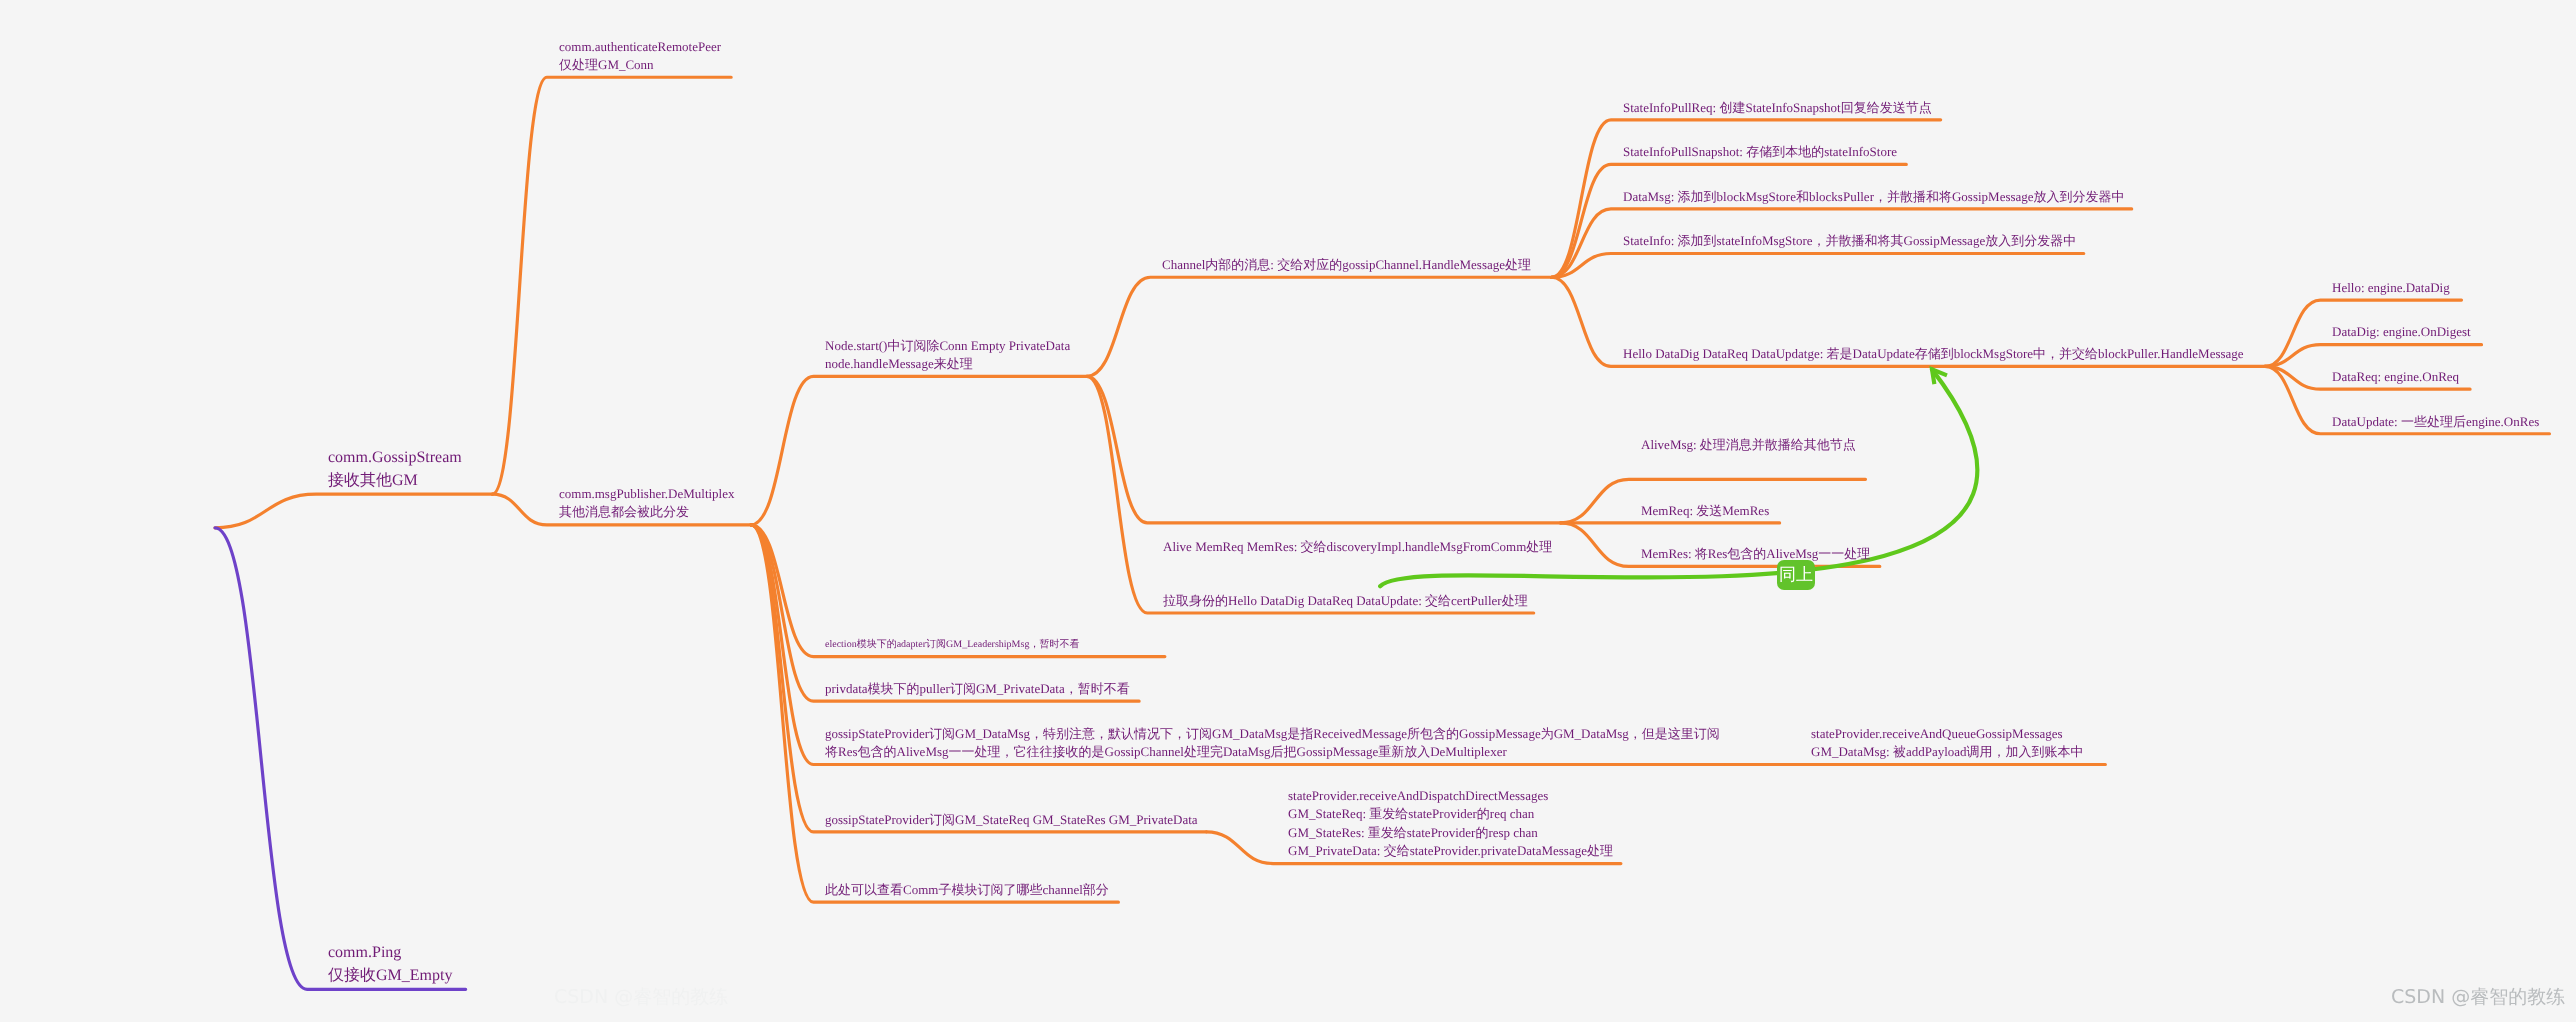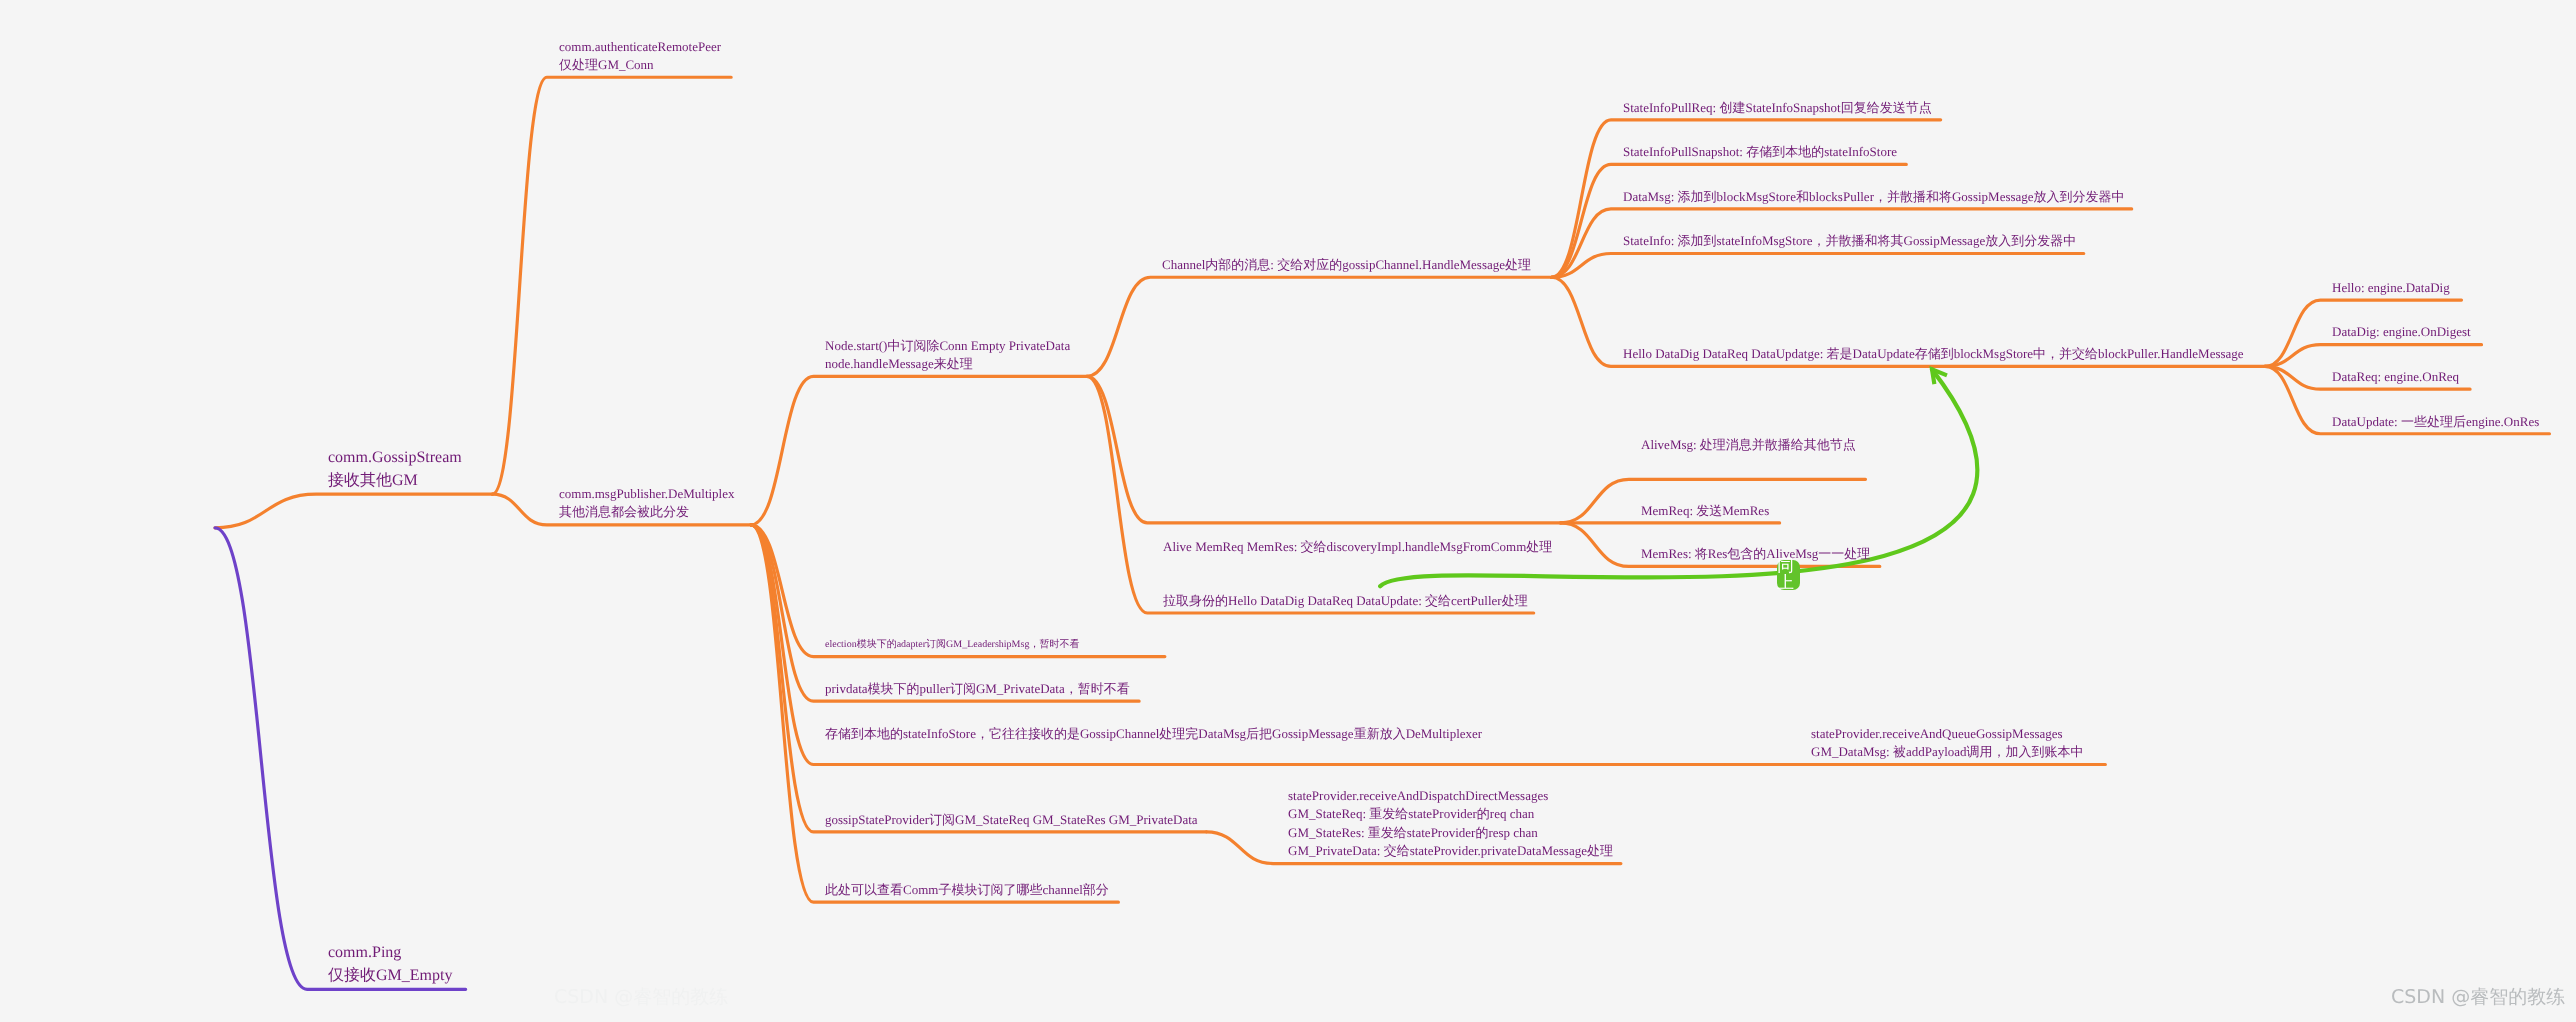--- a/index.html
+++ b/index.html
@@ -8,21 +8,21 @@
        font-family:"Liberation Serif","DejaVu Serif",serif;
        -webkit-font-smoothing:antialiased;
        text-rendering:geometricPrecision;}
   #canvas{position:relative;width:2576px;height:1022px;overflow:hidden;}
   svg#links{position:absolute;left:0;top:0;width:2576px;height:1022px;}
   .node{position:absolute;color:#701a75;white-space:pre;font-size:13px;line-height:18.4px;transform:translateZ(0);}
   #root-node{position:absolute;background:#ffffff;border-radius:9px;
       display:flex;align-items:center;justify-content:center;}
   #root-label{font-size:24px;color:#23283a;transform:translateZ(0);}
   .badge{position:absolute;background:#62c32b;color:#ffffff;border-radius:7px;
-      width:23px;height:30px;box-sizing:border-box;
+      width:38px;height:30px;box-sizing:border-box;
       display:flex;align-items:center;justify-content:center;
       font-size:17px;line-height:17px;
       font-family:"DejaVu Sans",sans-serif;transform:translateZ(0);}
   .wm{position:absolute;font-family:"DejaVu Sans",sans-serif;white-space:pre;font-size:19px;transform:translateZ(0);}
   #watermark-right{color:#b9bcbe;}
   #watermark-center{color:#f0f1f1;}
 </style>
 </head>
 <body>
 
@@ -62,21 +62,21 @@
       <div class="node" style="font-size: 16px; line-height: 23px; left: 328px; top: 446px;"><div>comm.GossipStream</div><div>接收其他GM</div></div>
       <div class="node" style="font-size: 16px; line-height: 23px; left: 328px; top: 941px;"><div>comm.Ping</div><div>仅接收GM_Empty</div></div>
       <div class="node" style="font-size: 13px; line-height: 18.4px; left: 559px; top: 38px;"><div>comm.authenticateRemotePeer</div><div>仅处理GM_Conn</div></div>
       <div class="node" style="font-size: 13px; line-height: 18.4px; left: 559px; top: 485px;"><div>comm.msgPublisher.DeMultiplex</div><div>其他消息都会被此分发</div></div>
       <div class="node" style="font-size: 13px; line-height: 18.4px; left: 825px; top: 337px;"><div>Node.start()中订阅除Conn Empty PrivateData</div><div>node.handleMessage来处理</div></div>
       <div class="node" style="font-size: 13px; line-height: 18.4px; left: 1162px; top: 256px;"><div>Channel内部的消息: 交给对应的gossipChannel.HandleMessage处理</div></div>
       <div class="node" style="font-size: 13px; line-height: 18.4px; left: 1163px; top: 502px; margin-top: 36px;"><div>Alive MemReq MemRes: 交给discoveryImpl.handleMsgFromComm处理</div></div>
       <div class="node" style="font-size: 13px; line-height: 18.4px; left: 1163px; top: 592px;"><div>拉取身份的Hello DataDig DataReq DataUpdate: 交给certPuller处理</div></div>
       <div class="node" style="font-size: 10px; line-height: 18.4px; left: 825px; top: 636px;"><div>election模块下的adapter订阅GM_LeadershipMsg，暂时不看</div></div>
       <div class="node" style="font-size: 13px; line-height: 18.4px; left: 825px; top: 680px;"><div>privdata模块下的puller订阅GM_PrivateData，暂时不看</div></div>
-      <div class="node" style="font-size: 13px; line-height: 18.4px; left: 825px; top: 725px;"><div>存储到本地的stateInfoStore，它往往接收的是GossipChannel处理完DataMsg后把GossipMessage重新放入DeMultiplexer</div></div>
+      <div class="node" style="font-size: 13px; line-height: 18.4px; left: 825px; top: 725px;"><div>gossipStateProvider订阅GM_DataMsg，特别注意，默认情况下，订阅GM_DataMsg是指ReceivedMessage所包含的GossipMessage为GM_DataMsg，但是这里订阅</div><div>将Res包含的AliveMsg一一处理，它往往接收的是GossipChannel处理完DataMsg后把GossipMessage重新放入DeMultiplexer</div></div>
       <div class="node" style="font-size: 13px; line-height: 18.4px; left: 825px; top: 811px;"><div>gossipStateProvider订阅GM_StateReq GM_StateRes GM_PrivateData</div></div>
       <div class="node" style="font-size: 13px; line-height: 18.4px; left: 825px; top: 881px;"><div>此处可以查看Comm子模块订阅了哪些channel部分</div></div>
       <div class="node" style="font-size: 13px; line-height: 18.4px; left: 1623px; top: 99px;"><div>StateInfoPullReq: 创建StateInfoSnapshot回复给发送节点</div></div>
       <div class="node" style="font-size: 13px; line-height: 18.4px; left: 1623px; top: 143px;"><div>StateInfoPullSnapshot: 存储到本地的stateInfoStore</div></div>
       <div class="node" style="font-size: 13px; line-height: 18.4px; left: 1623px; top: 188px;"><div>DataMsg: 添加到blockMsgStore和blocksPuller，并散播和将GossipMessage放入到分发器中</div></div>
       <div class="node" style="font-size: 13px; line-height: 18.4px; left: 1623px; top: 232px;"><div>StateInfo: 添加到stateInfoMsgStore，并散播和将其GossipMessage放入到分发器中</div></div>
       <div class="node" style="font-size: 13px; line-height: 18.4px; left: 1623px; top: 345px;"><div>Hello DataDig DataReq DataUpdatge: 若是DataUpdate存储到blockMsgStore中，并交给blockPuller.HandleMessage</div></div>
       <div class="node" style="font-size: 13px; line-height: 18.4px; left: 1641px; top: 436px;"><div>AliveMsg: 处理消息并散播给其他节点</div></div>
       <div class="node" style="font-size: 13px; line-height: 18.4px; left: 1641px; top: 502px;"><div>MemReq: 发送MemRes</div></div>
       <div class="node" style="font-size: 13px; line-height: 18.4px; left: 1641px; top: 545px;"><div>MemRes: 将Res包含的AliveMsg一一处理</div></div>

